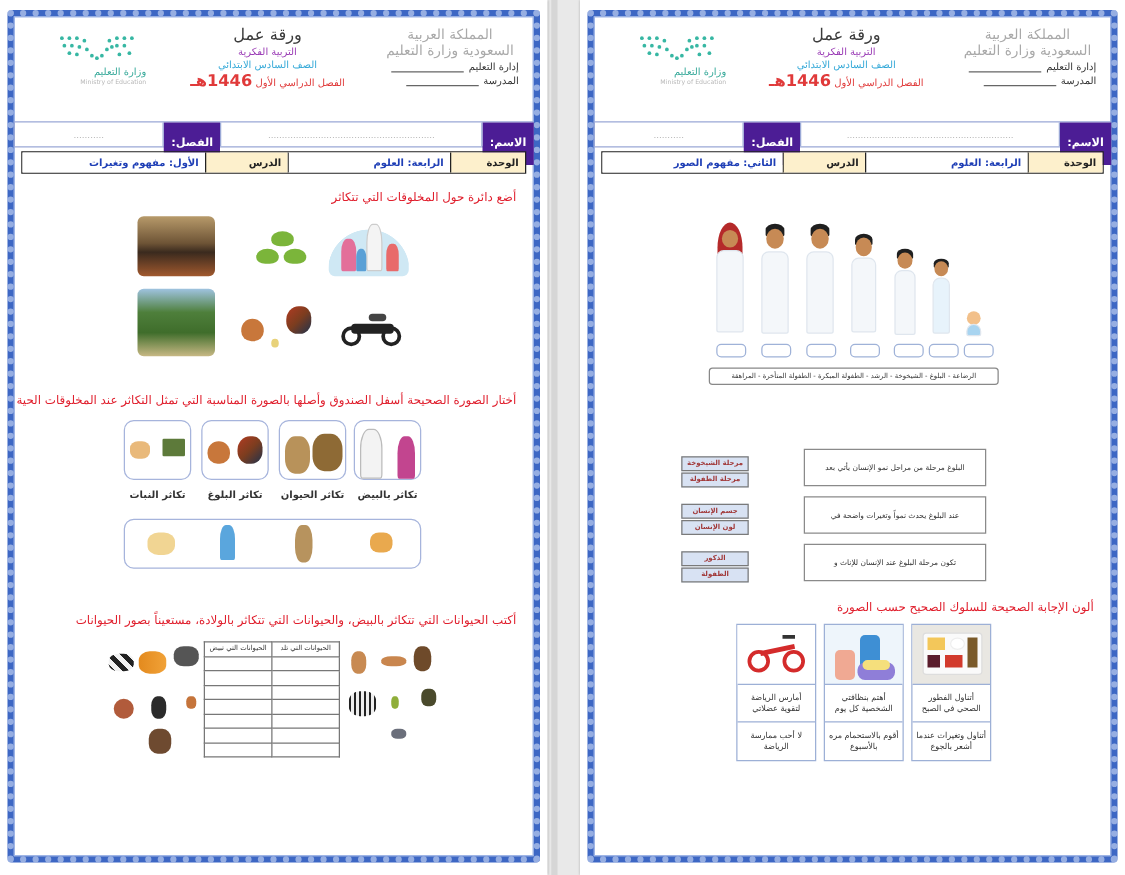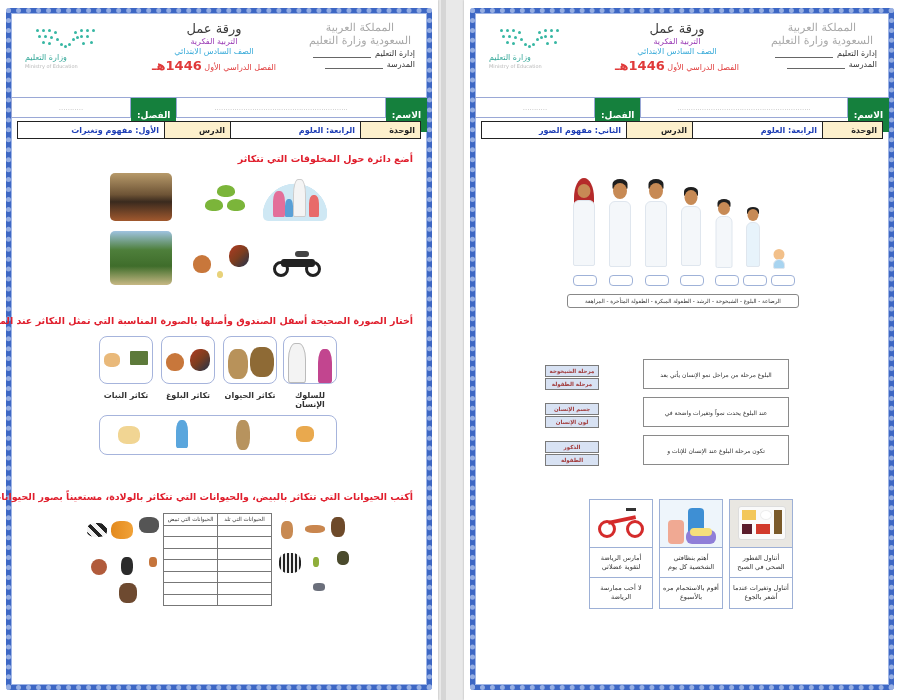--- a/index.html
+++ b/index.html
@@ -34,47 +34,47 @@
   .kingdom .line { font-size: 8px; color: #333; margin-top: 2px; display: flex; gap: 4px; justify-content: flex-start; }
   .kingdom .line .u { display: inline-block; width: 58px; border-bottom: 1px solid #666; height: 9px; }
 
   .center-title { position: absolute; left: 110px; right: 120px; top: 2px; text-align: center; direction: rtl; }
   .center-title .t1 { font-size: 13px; font-weight: normal; color: #3b3b3b; }
   .center-title .t2 { font-size: 8px; color: #9a3bb5; margin-top: 1px; }
   .center-title .t3 { font-size: 8px; color: #35a9d8; margin-top: 1px; }
   .center-title .t4 { font-size: 8px; color: #e03a3a; margin-top: 2px; }
   .center-title .t4 b { font-size: 13px; font-weight: bold; color: #e03a3a; }
 
-  .moe { position: absolute; left: 8px; top: 8px; width: 80px; text-align: left; }
+  .moe { position: absolute; left: 20px; top: 8px; width: 80px; text-align: right; }
   .moe .dots { width: 62px; height: 22px; margin: 0 auto; position: relative; }
   .moe .dots span { position: absolute; width: 3px; height: 3px; border-radius: 50%; background: #37b7a3; }
   .moe .name { font-size: 8px; color: #37a99a; margin-top: 4px; direction: rtl; }
   .moe .en { font-size: 5px; color: #b8b8b8; margin-top: 1px; }
 
   
   .name-row {
     position: absolute; left: 0; right: 0; top: 84px; height: 21px;
     border-top: 1px solid #9aa8d6; border-bottom: 1px solid #9aa8d6;
     display: flex; direction: rtl; align-items: stretch;
   }
-  .name-row .lbl { background: #15803d; color: #fff; font-size: 9px; font-weight: bold; padding: 17px 6px; display: flex; align-items: center; }
+  .name-row .lbl { background: #4c1d95; color: #fff; font-size: 9px; font-weight: bold; padding: 17px 6px; display: flex; align-items: center; }
   .name-row .fld { flex: 1; border-left: 1px solid #9aa8d6; border-right: 1px solid #9aa8d6; display: flex; align-items: center; justify-content: center; color: #b3b3b3; font-size: 7px; }
   .name-row .fld.small { flex: 0 0 120px; }
 
   
   .unit-table {
     position: absolute; left: 6px; right: 6px; top: 108px; height: 18px;
     display: flex; direction: rtl; border: 1.5px solid #222;
   }
   .unit-table > div { display: flex; align-items: center; font-size: 8px; font-weight: bold; padding: 0 5px; border-left: 1.5px solid #222; }
   .unit-table > div:last-child { border-left: none; }
   .unit-table .k { background: #fdf0cc; color: #222; }
   .unit-table .v { background: #fff; color: #1f3fb6; }
 
-  .q-title { position: absolute; right: 14px; direction: rtl; color: #e01f2d; font-size: 9.5px; font-weight: bold; white-space: nowrap; }
+  .q-title { position: absolute; right: 14px; direction: rtl; color: #e01f2d; font-size: 9.5px; font-weight: normal; white-space: nowrap; }
 
   
   .pic { position: absolute; border-radius: 5px; overflow: hidden; }
   .photo-elephants { background: linear-gradient(180deg, #b79a6a 0%, #6e5436 45%, #3a2a1e 60%, #a1592e 100%); }
   .photo-palms { background: linear-gradient(180deg, #9fc3e0 0%, #4e7f3b 35%, #3f6d2b 65%, #c7b884 100%); }
   .frog { position: absolute; width: 18px; height: 12px; background: #7bb53a; border-radius: 50% 50% 40% 40%; }
   .family { background: radial-gradient(circle at 50% 90%, #cfe8f4 0%, #cfe8f4 60%, transparent 61%); }
   .fig { position: absolute; border-radius: 40% 40% 10% 10%; }
   .hen { position: absolute; width: 18px; height: 18px; background: #c8773b; border-radius: 50% 50% 45% 45%; }
   .rooster { position: absolute; width: 20px; height: 22px; background: linear-gradient(135deg,#b23b22 0%,#7c3d1f 50%,#20324d 100%); border-radius: 50% 40% 45% 45%; }
@@ -217,21 +217,21 @@
       </div>
       <div class="box-card" style="left:150px;top:323px;width:54px;height:48px">
         <div class="hen" style="left:4px;top:16px"></div>
         <div class="rooster" style="left:28px;top:12px"></div>
       </div>
       <div class="box-card" style="left:88px;top:323px;width:54px;height:48px">
         <div class="animal" style="left:4px;top:16px;width:16px;height:14px;background:#e9b97a"></div>
         <div class="pic" style="left:30px;top:14px;width:18px;height:14px;background:#5d7a3a;border-radius:1px"></div>
       </div>
 
-      <div class="caption" style="left:272px;top:378px;width:54px">للسلوك الإنسان</div>
+      <div class="caption" style="left:272px;top:378px;width:54px">تكاثر بالبيض</div>
       <div class="caption" style="left:212px;top:378px;width:54px">تكاثر الحيوان</div>
       <div class="caption" style="left:150px;top:378px;width:54px">تكاثر البلوغ</div>
       <div class="caption" style="left:88px;top:378px;width:54px">تكاثر النبات</div>
 
       <div class="box-card" style="left:88px;top:402px;width:238px;height:40px">
         <div class="animal" style="left:196px;top:10px;width:18px;height:16px;background:#e9a94e"></div>
         <div class="animal" style="left:136px;top:4px;width:14px;height:30px;background:#b7935e"></div>
         <div class="fig" style="left:76px;top:4px;width:12px;height:28px;background:#5aa6dd"></div>
         <div class="animal" style="left:18px;top:10px;width:22px;height:18px;background:#f1d593"></div>
       </div>
@@ -410,20 +410,21 @@
       <div class="opt" style="left:70px;top:365px">مرحلة الطفولة</div>
 
       <div class="sentence" style="left:168px;top:384px;width:146px;height:30px">عند البلوغ يحدث نمواً وتغيرات واضحة في</div>
       <div class="opt" style="left:70px;top:390px">جسم الإنسان</div>
       <div class="opt" style="left:70px;top:403px">لون الإنسان</div>
 
       <div class="sentence" style="left:168px;top:422px;width:146px;height:30px">تكون مرحلة البلوغ عند الإنسان للإناث و</div>
       <div class="opt" style="left:70px;top:428px">الذكور</div>
       <div class="opt" style="left:70px;top:441px">الطفولة</div>
 
+      <div class="q-title" style="top:468px">ألون الإجابة الصحيحة للسلوك الصحيح حسب الصورة</div>
 
       <div class="beh-col" style="left:254px;top:486px">
         <div class="img" style="background:#e9e7e2">
           <div style="position:absolute;left:8px;top:6px;width:48px;height:34px;background:#fafafa;border-radius:3px;border:1px solid #ddd"></div>
           <div style="position:absolute;left:12px;top:10px;width:14px;height:10px;background:#f3c75a"></div>
           <div style="position:absolute;left:30px;top:10px;width:12px;height:10px;background:#fff;border:1px solid #eee;border-radius:50%"></div>
           <div style="position:absolute;left:44px;top:10px;width:8px;height:24px;background:#7a5a2a"></div>
           <div style="position:absolute;left:12px;top:24px;width:10px;height:10px;background:#5a1c2c"></div>
           <div style="position:absolute;left:26px;top:24px;width:14px;height:10px;background:#d23a2c"></div>
         </div>

